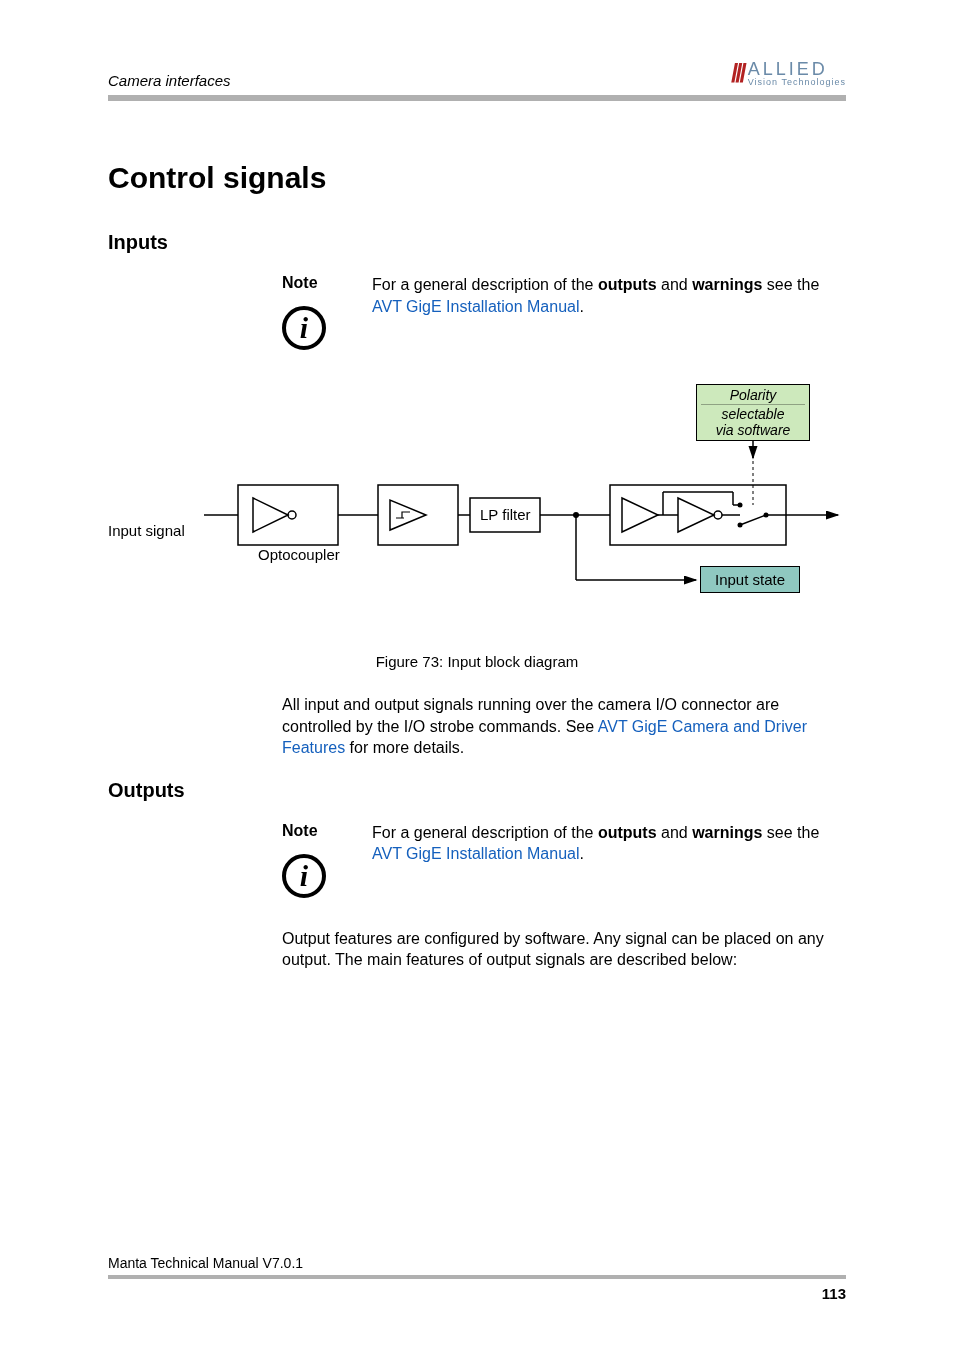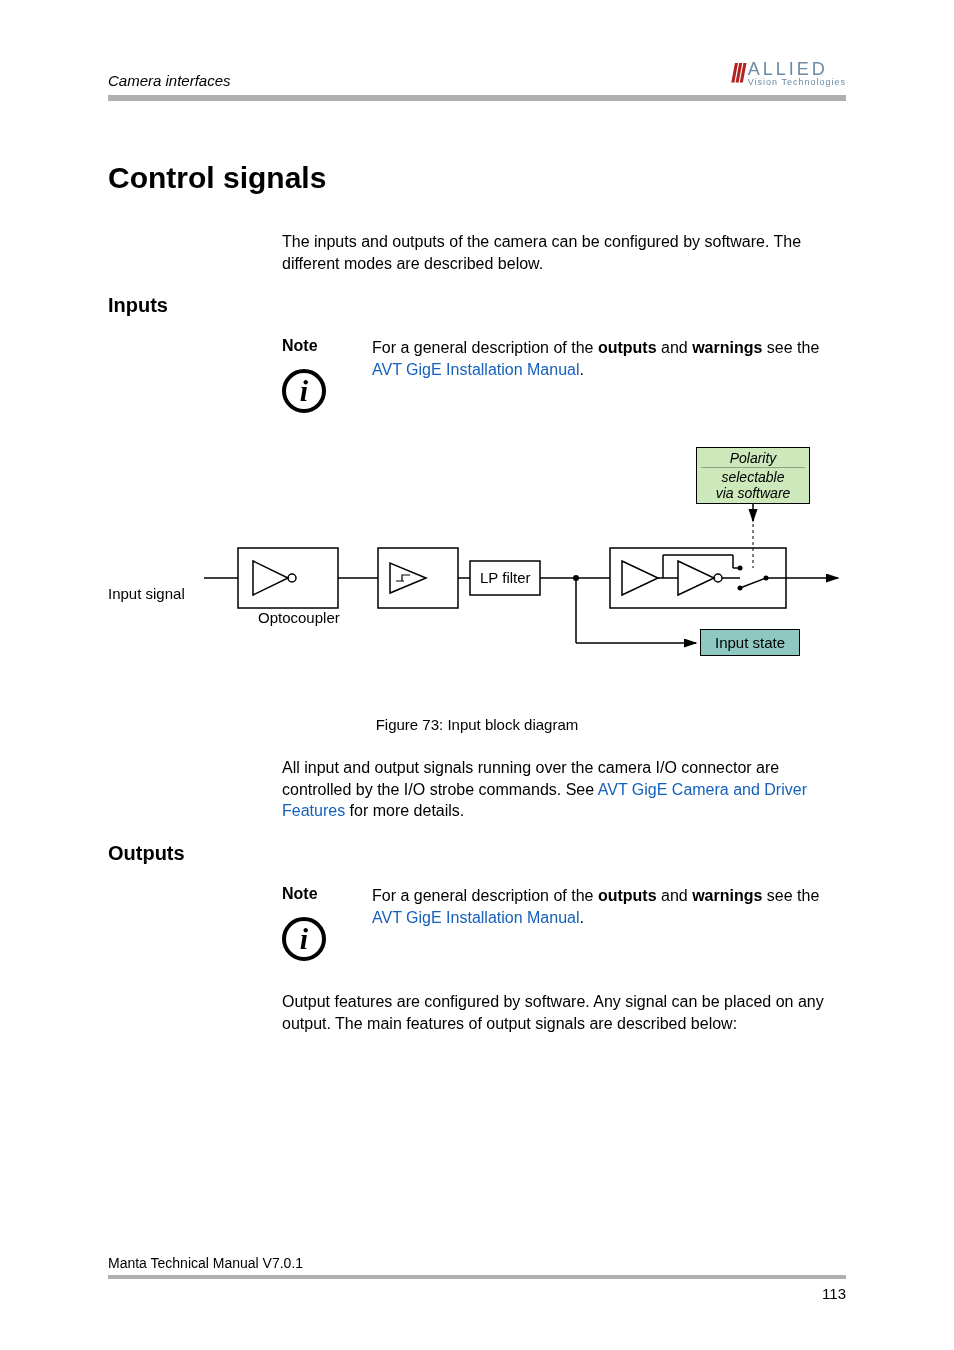--- a/index.html
+++ b/index.html
@@ -138,20 +138,21 @@
   }
   .footer-text {
     text-align: left;
     font-size: 14px;
     margin-bottom: 2px;
   }
   .page-num {
     text-align: right;
     font-size: 15px;
     margin-top: 6px;
+    font-weight: bold;
   }
   .d-label {
     position: absolute;
     font-size: 15px;
     white-space: nowrap;
   }
   .d-greenbox {
     position: absolute;
     background: #cde9bc;
     border: 1.5px solid #000;
@@ -182,21 +183,20 @@
       <span class="logo-text">
         <div class="logo-main">ALLIED</div>
         <div class="logo-sub">Vision Technologies</div>
       </span>
     </div>
   </div>
   <div class="top-rule"></div>
 
   <div class="h1">Control signals</div>
 
-  <div class="body-indent body-text">The inputs and outputs of the camera can be configured by software. The different modes are described below.</div>
 
   <div class="body-indent h2">Inputs</div>
 
   <div class="body-indent note-block">
     <div class="note-left">
       <div class="note-label">Note</div>
       <div class="info-icon">i</div>
     </div>
     <div class="note-body">
       <span>For a general description of the </span><span class="b">outputs</span><span> and </span><span class="b">warnings</span><span> see the </span><span class="link">AVT GigE Installation Manual</span><span>.</span>

